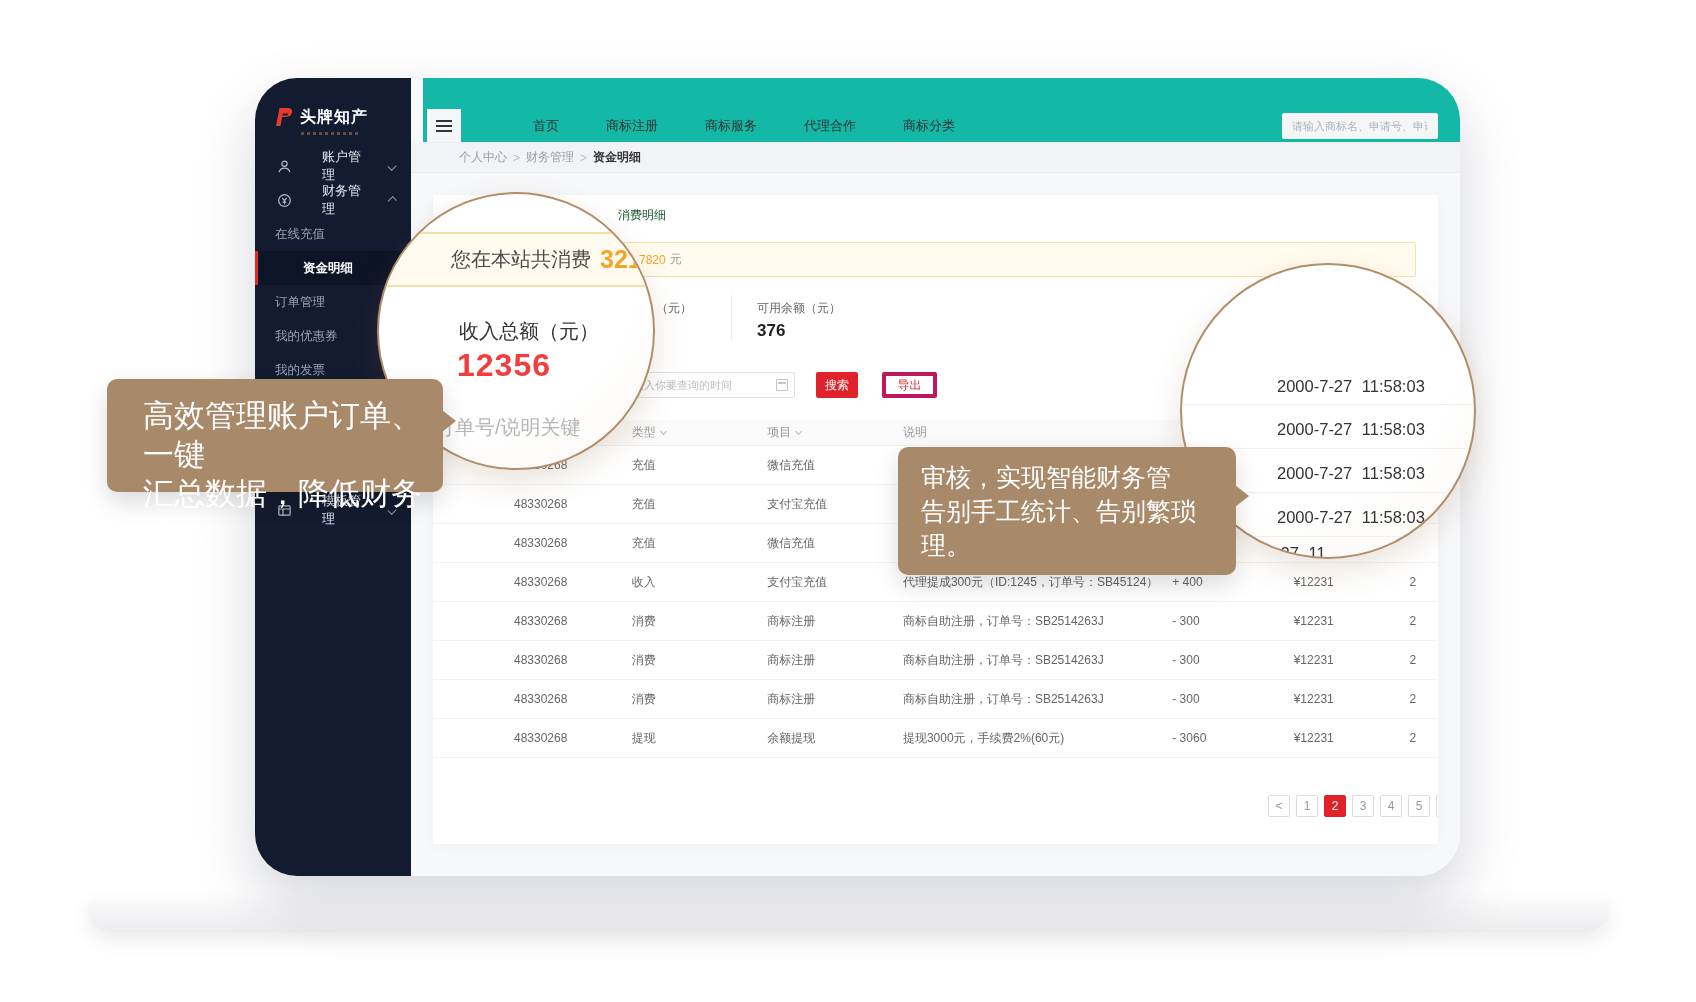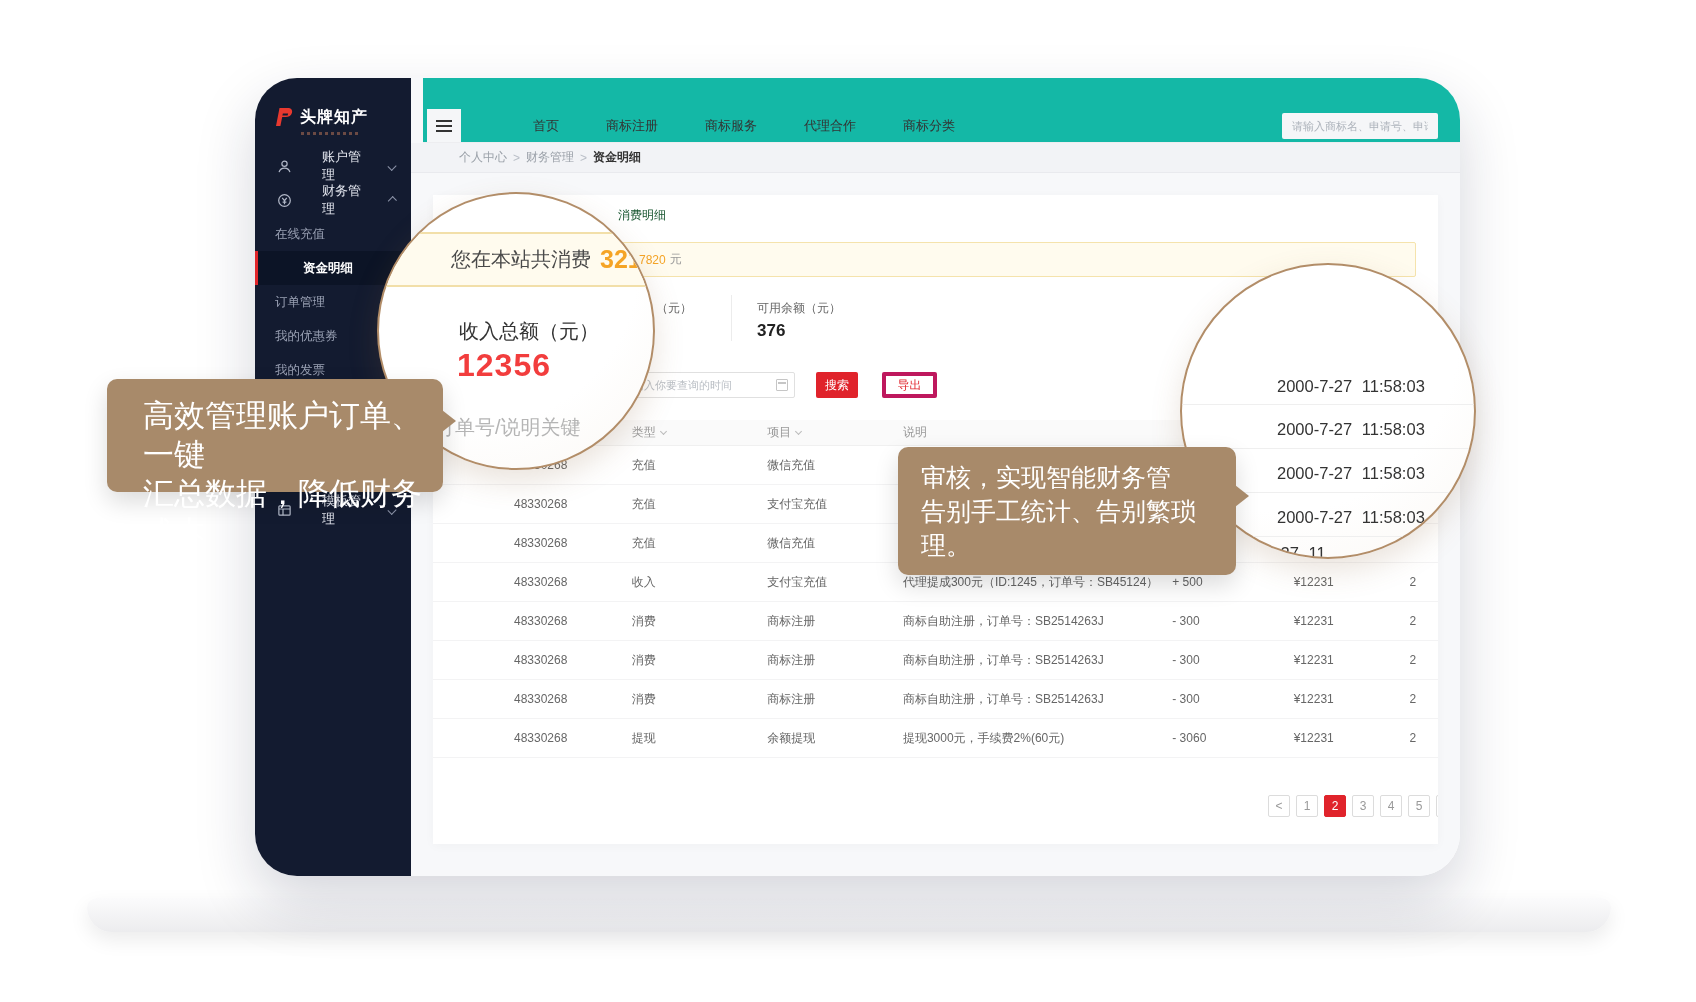--- a/index.html
+++ b/index.html
@@ -280,21 +280,21 @@
             <span class="col-desc"></span>
             <span class="col-amount"></span>
             <span class="col-balance"></span>
             <span class="col-time"></span>
           </div>
           <div class="trow">
             <span class="col-order">48330268</span>
             <span class="col-type">收入</span>
             <span class="col-project">支付宝充值</span>
             <span class="col-desc">代理提成300元（ID:1245，订单号：SB45124）</span>
-            <span class="col-amount">+ 500</span>
+            <span class="col-amount">+ 400</span>
             <span class="col-balance">¥12231</span>
             <span class="col-time">2</span>
           </div>
           <div class="trow">
             <span class="col-order">48330268</span>
             <span class="col-type">消费</span>
             <span class="col-project">商标注册</span>
             <span class="col-desc">商标自助注册，订单号：SB2514263J</span>
             <span class="col-amount">- 300</span>
             <span class="col-balance">¥12231</span>

